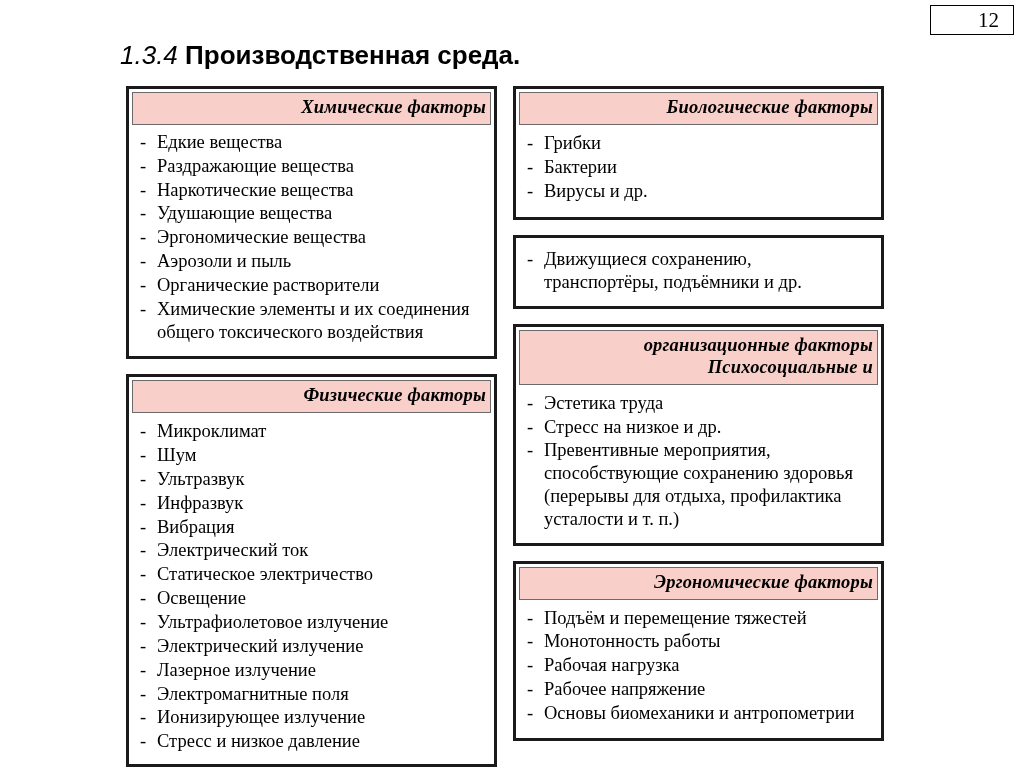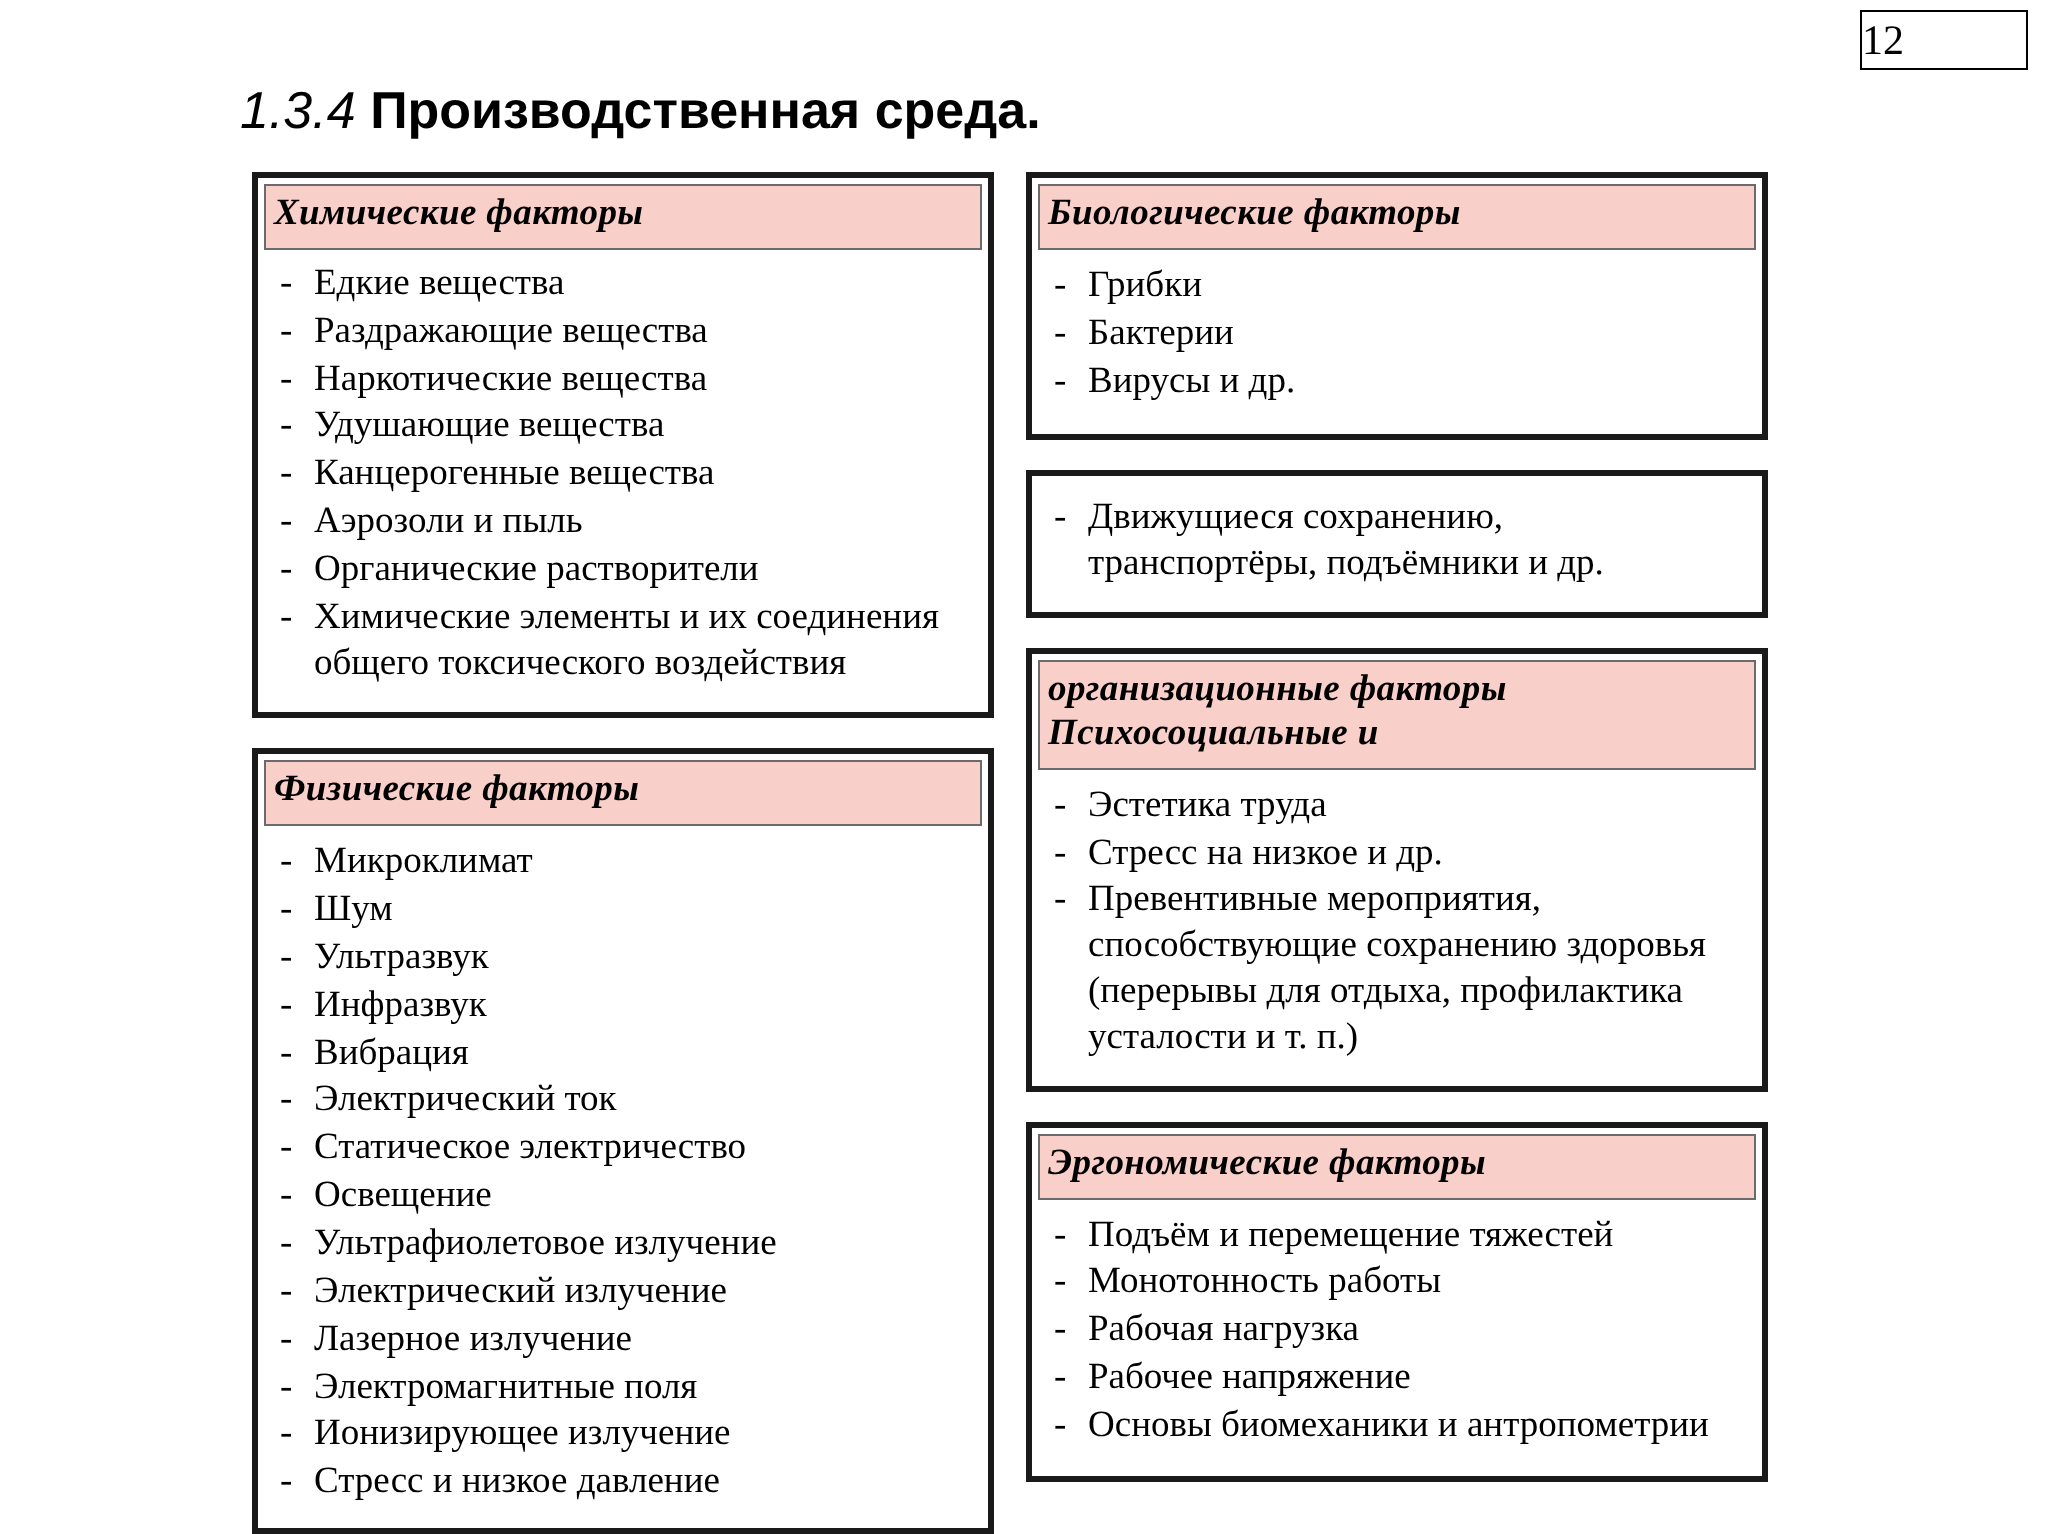--- a/index.html
+++ b/index.html
@@ -20,21 +20,21 @@
   #page-number-badge {
     position: absolute;
     top: 5px;
     left: 930px;
     width: 84px;
     height: 30px;
     border: 1px solid #000000;
     box-sizing: border-box;
     display: flex;
     align-items: center;
-    justify-content: flex-start;
+    justify-content: flex-end;
     padding-right: 14px;
   }
   #page-number-badge .num {
     font-family: "Liberation Serif", "DejaVu Serif", serif;
     font-size: 21px;
     line-height: 1;
     color: #000000;
   }
 
   
@@ -69,21 +69,21 @@
     box-sizing: border-box;
     margin-bottom: 15px;
     padding: 3px;
   }
   .factor-box:last-child { margin-bottom: 0; }
 
   .box-header {
     background: #f9cfc9;
     border: 1px solid #6b6b6b;
     box-sizing: border-box;
-    text-align: left;
+    text-align: right;
     font-weight: bold;
     font-style: italic;
     font-size: 18.5px;
     line-height: 1.18;
     padding: 4px 4px 5px 4px;
     letter-spacing: 0.2px;
   }
   .box-header .hdr-line { display: block; }
 
   .box-body {
@@ -142,21 +142,21 @@
         <div class="item">
           <span class="dash">-</span>
           <span class="item-text">Наркотические вещества</span>
         </div>
         <div class="item">
           <span class="dash">-</span>
           <span class="item-text">Удушающие вещества</span>
         </div>
         <div class="item">
           <span class="dash">-</span>
-          <span class="item-text">Канцерогенные вещества</span>
+          <span class="item-text">Эргономические вещества</span>
         </div>
         <div class="item">
           <span class="dash">-</span>
           <span class="item-text">Аэрозоли и пыль</span>
         </div>
         <div class="item">
           <span class="dash">-</span>
           <span class="item-text">Органические растворители</span>
         </div>
         <div class="item">

